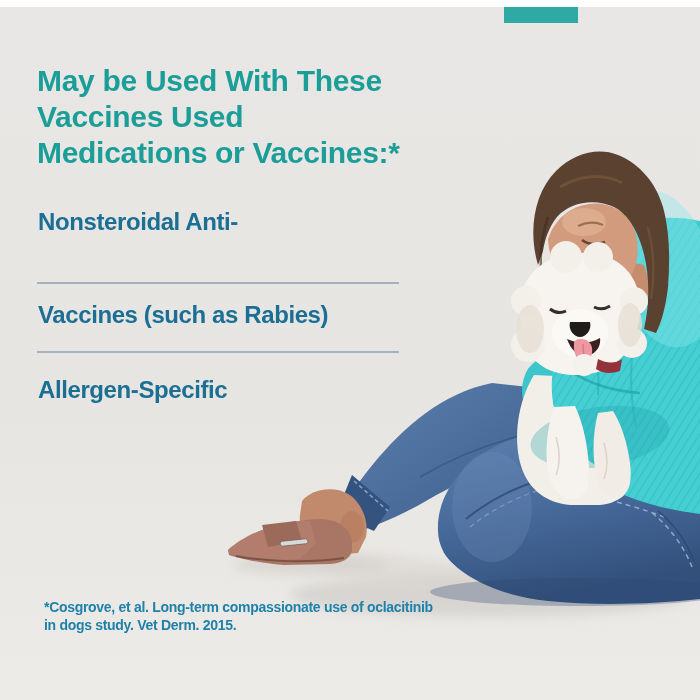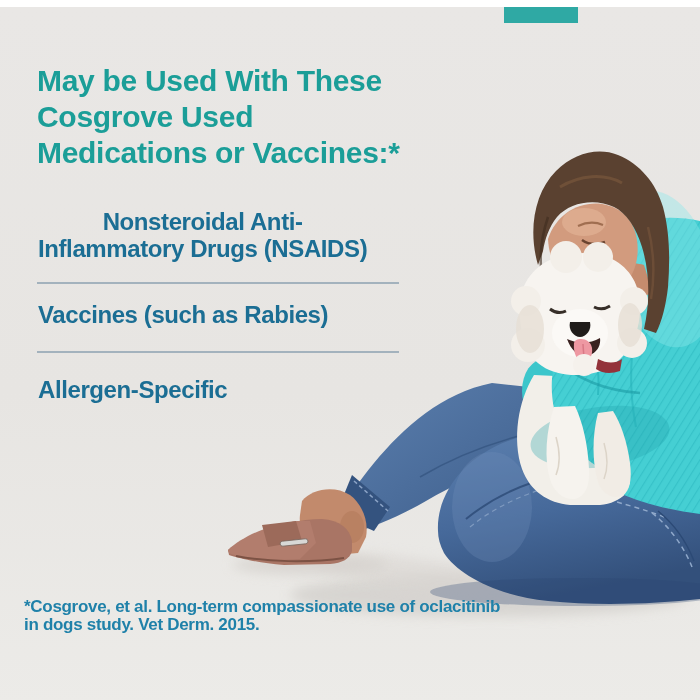--- a/index.html
+++ b/index.html
@@ -11,21 +11,21 @@
   }
   .scene{position:absolute;left:0;top:0;width:700px;height:700px;}
   .accent-bar{position:absolute;left:504px;top:0;width:74px;height:16px;background:#2fa9a4;}
   .headline{position:absolute;left:37px;top:56px;color:#1b9e98;font-size:30px;line-height:36px;
     font-weight:700;letter-spacing:-0.3px;}
   .med-item{position:absolute;left:38px;color:#1b6e94;font-size:24px;line-height:27px;
     font-weight:700;letter-spacing:-0.4px;text-align:center;}
   .item-1{top:201px;} .item-2{top:294px;} .item-3{top:369px;}
   .divider{position:absolute;left:37px;width:362px;height:2px;background:#a3b2bd;}
   .divider-1{top:275px;} .divider-2{top:344px;}
-  .footnote{position:absolute;left:24px;color:#1f81a9;font-size:17px;line-height:18px;
+  .footnote{position:absolute;left:44px;color:#1f81a9;font-size:14px;line-height:18px;
     font-weight:700;letter-spacing:-0.3px;}
   .footnote-1{top:591px;} .footnote-2{top:636px;}
   .line{display:block;}
 </style>
 </head>
 <body>
 
 <div class="stage">
 
   <svg class="scene" viewBox="0 0 700 700" role="img" aria-label="Woman in a turquoise sweater sitting on the floor hugging a white fluffy dog">
@@ -163,27 +163,26 @@
       <path d="M 583,337 L 584,352" stroke="#d97986" stroke-width="1.5"></path>
       <path d="M 598,352 Q 612,359 622,352 L 620,364 Q 606,369 596,362 Z" fill="#93323a"></path>
       <circle cx="584" cy="358" r="11" fill="#f5f1ec"></circle>
     </g>
   </svg>
 
   <div class="accent-bar"></div>
 
   <div class="headline">
     <span class="line">May be Used With These</span>
-    <span class="line">Cosgrove Used</span>
+    <span class="line">Vaccines Used</span>
     <span class="line">Medications or Vaccines:*</span>
   </div>
 
   <div class="med-item item-1">
     <span class="line">Nonsteroidal Anti-</span>
-    <span class="line">Inflammatory Drugs (NSAIDS)</span>
   </div>
   <div class="divider divider-1"></div>
   <div class="med-item item-2">
     <span class="line">Vaccines (such as Rabies)</span>
   </div>
   <div class="divider divider-2"></div>
   <div class="med-item item-3">
     <span class="line">Allergen-Specific</span>
   </div>
 

